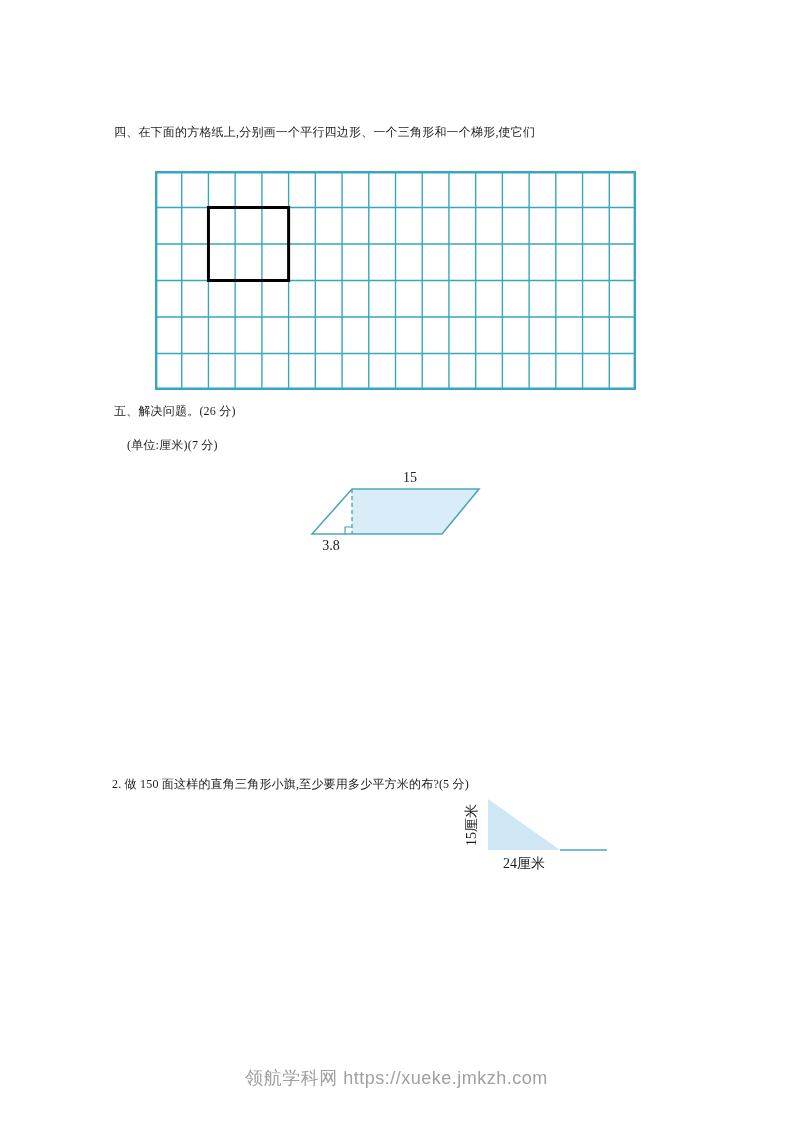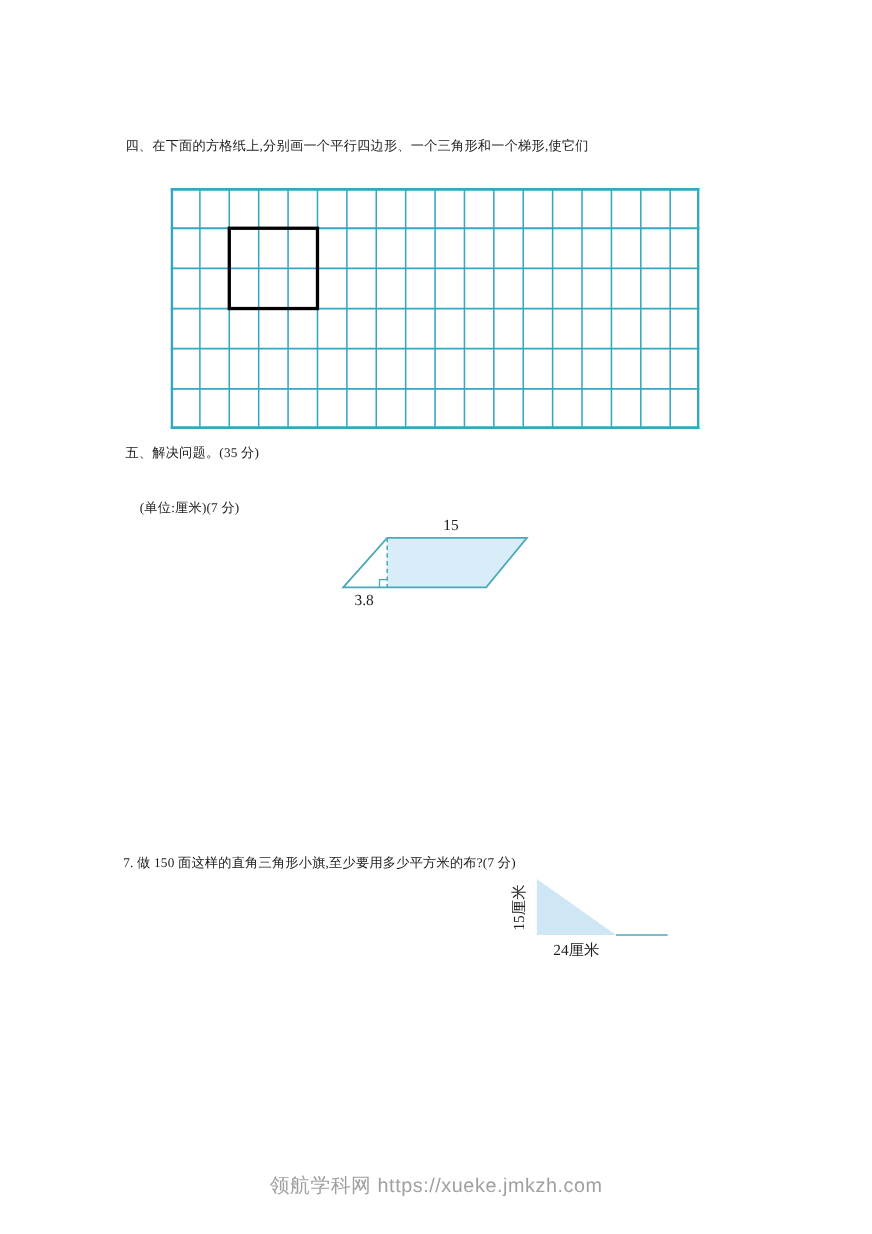--- a/index.html
+++ b/index.html
@@ -65,33 +65,33 @@
       <line x1="0" y1="1.2" x2="481" y2="1.2" stroke="#35a7c0" stroke-width="2.4"></line>
       <line x1="0" y1="36.5" x2="481" y2="36.5" stroke="#35a7c0" stroke-width="1.6"></line>
       <line x1="0" y1="73" x2="481" y2="73" stroke="#35a7c0" stroke-width="1.6"></line>
       <line x1="0" y1="109.5" x2="481" y2="109.5" stroke="#35a7c0" stroke-width="1.6"></line>
       <line x1="0" y1="146" x2="481" y2="146" stroke="#35a7c0" stroke-width="1.6"></line>
       <line x1="0" y1="182.5" x2="481" y2="182.5" stroke="#35a7c0" stroke-width="1.6"></line>
       <line x1="0" y1="217.8" x2="481" y2="217.8" stroke="#35a7c0" stroke-width="2.4"></line>
       <rect x="53.44444444444444" y="36.5" width="80.16666666666666" height="73" fill="none" stroke="#000000" stroke-width="3"></rect>
     </svg>
 
-  <div class="t" style="top:400px">五、解决问题。(35 分)</div>
-  <div class="t" style="top:450px;left:127px">(单位:厘米)(7 分)</div>
+  <div class="t" style="top:400px">五、解决问题。(26 分)</div>
+  <div class="t" style="top:434px;left:127px">(单位:厘米)(7 分)</div>
 
   <svg class="fig" style="left:295px;top:462px" width="235" height="100" viewBox="0 0 235 100">
     <polygon points="57,27 184,27 147,72 57,72" fill="#d9edf8"></polygon>
     <polygon points="17,72 57,27 184,27 147,72" fill="none" stroke-width="1.6" stroke="#4aa9b8"></polygon>
     <line x1="57" y1="27" x2="57" y2="72" stroke-width="1.4" stroke-dasharray="4,3" stroke="#4aa9b8"></line>
     <polyline points="50,72 50,65 57,65" fill="none" stroke-width="1.2" stroke="#4aa9b8"></polyline>
     <text x="115" y="20" text-anchor="middle" class="figlabel">15</text>
     <text x="36" y="88" text-anchor="middle" class="figlabel">3.8</text>
   </svg>
 
-  <div class="t" style="top:773px;left:112px">7. 做 150 面这样的直角三角形小旗,至少要用多少平方米的布?(7 分)</div>
+  <div class="t" style="top:773px;left:112px">2. 做 150 面这样的直角三角形小旗,至少要用多少平方米的布?(5 分)</div>
 
   <svg class="fig" style="left:450px;top:792px" width="170" height="85" viewBox="0 0 170 85">
     <polygon points="38,7 38,58 110,58" fill="#cfe6f4"></polygon>
     <line x1="110" y1="58" x2="157" y2="58" stroke-width="1.5" stroke="#4aa9b8"></line>
     <text transform="translate(26,33) rotate(-90)" text-anchor="middle" class="figlabel">15厘米</text>
     <text x="74" y="76" text-anchor="middle" class="figlabel">24厘米</text>
   </svg>
 
   <div class="footer" style="color: rgb(160, 160, 160);">领航学科网 https://xueke.jmkzh.com</div>
 

